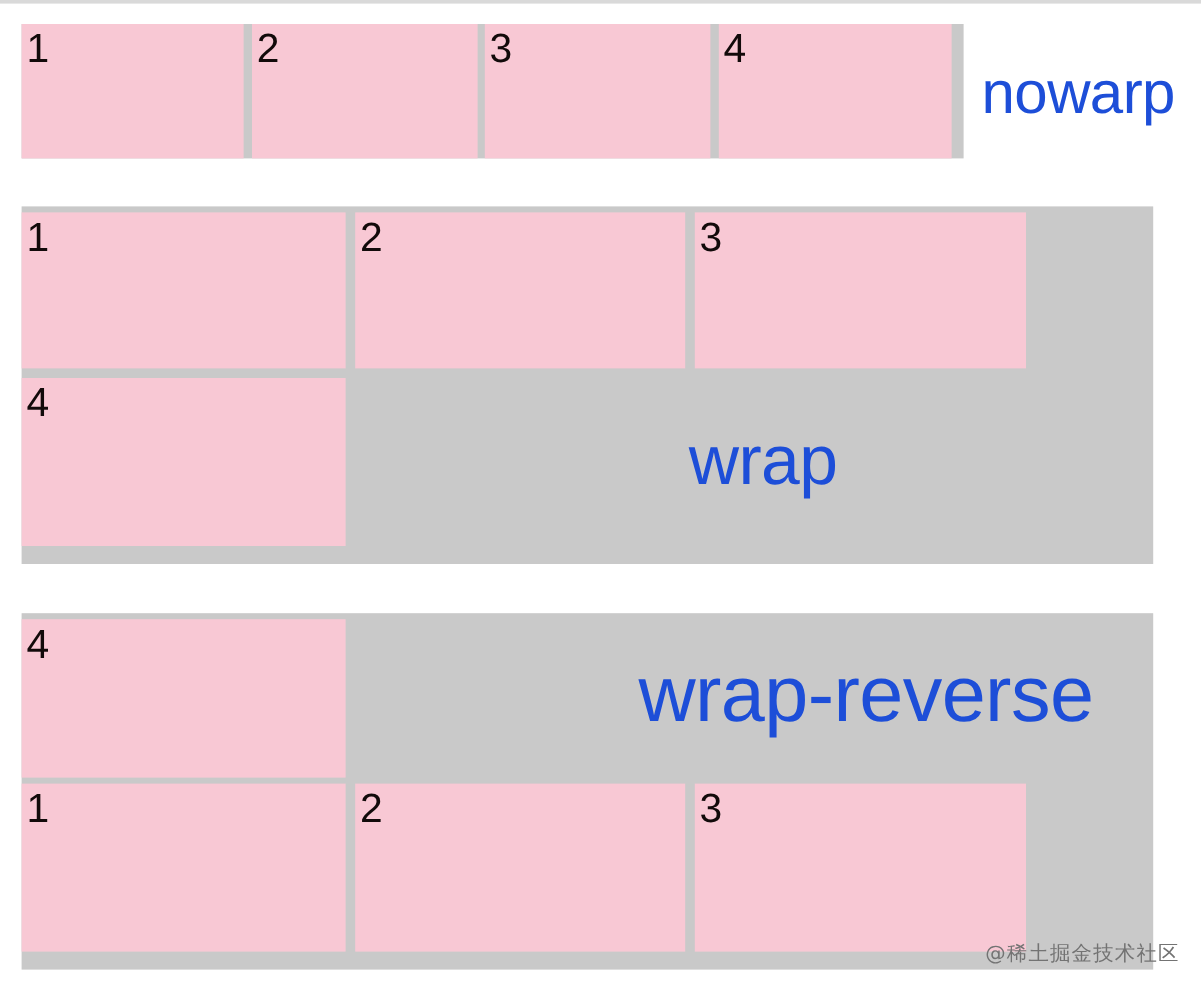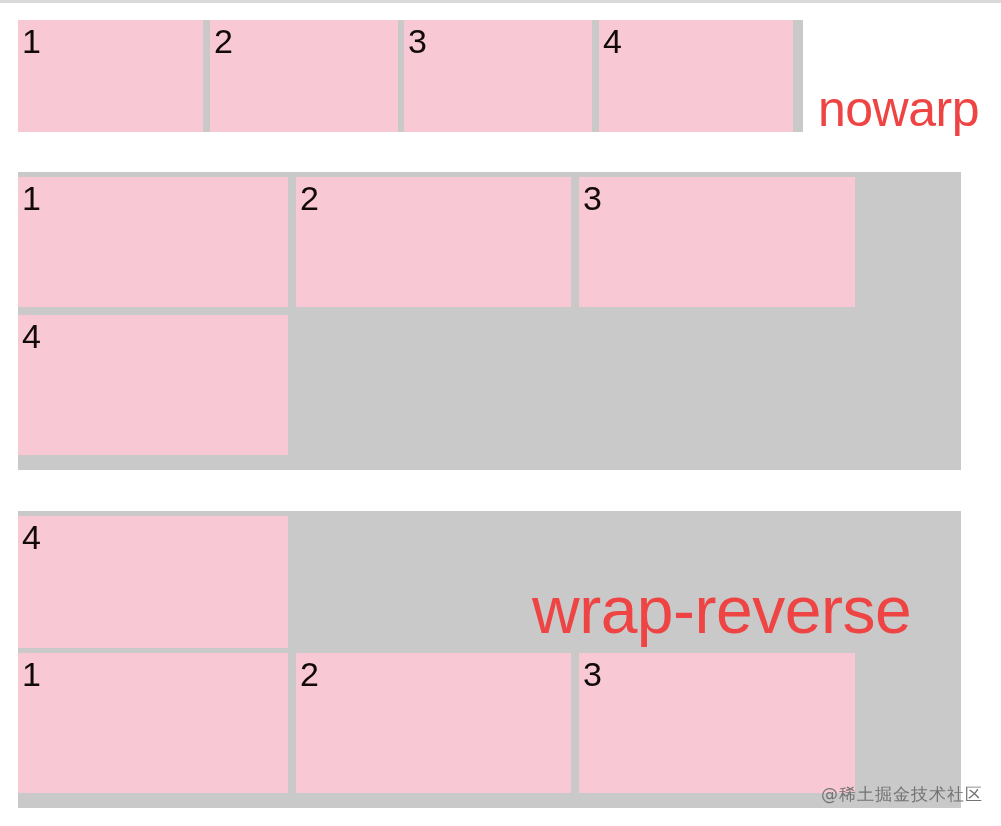--- a/index.html
+++ b/index.html
@@ -46,26 +46,25 @@
   }
   .box > .num {
     position: absolute;
     left: 4px;
     top: 4px;
     display: block;
   }
 
   .label {
     position: absolute;
-    color: #ef4444;
+    color: #1d4ed8;
     font-family: "Liberation Sans", sans-serif;
     font-weight: 400;
     white-space: nowrap;
     letter-spacing: -0.5px;
-    margin-top: 32px;
   }
 
   
   #sec-nowarp { left: 0; top: 0; width: 1001px; height: 160px; }
   #sec-nowarp .track {
     left: 18px; top: 20px; width: 785px; height: 112px;
   }
   #sec-nowarp .box { top: 20px; height: 112px; }
   #nowarp-box-1 { left: 18px;  width: 185px; }
   #nowarp-box-2 { left: 210px; width: 188px; }
@@ -154,20 +153,21 @@
   <div class="box row-a" id="wrap-box-2">
     <span class="num">2</span>
   </div>
   <div class="box row-a" id="wrap-box-3">
     <span class="num">3</span>
   </div>
   <div class="box row-b" id="wrap-box-4">
     <span class="num">4</span>
   </div>
 
+  <div class="label" id="label-wrap">wrap</div>
 </div>
 
 <div class="demo" id="sec-wrapreverse">
 
   <div class="track" id="wraprev-track"></div>
 
   <div class="box rev-a" id="wraprev-box-4">
     <span class="num">4</span>
   </div>
   <div class="box rev-b" id="wraprev-box-1">

